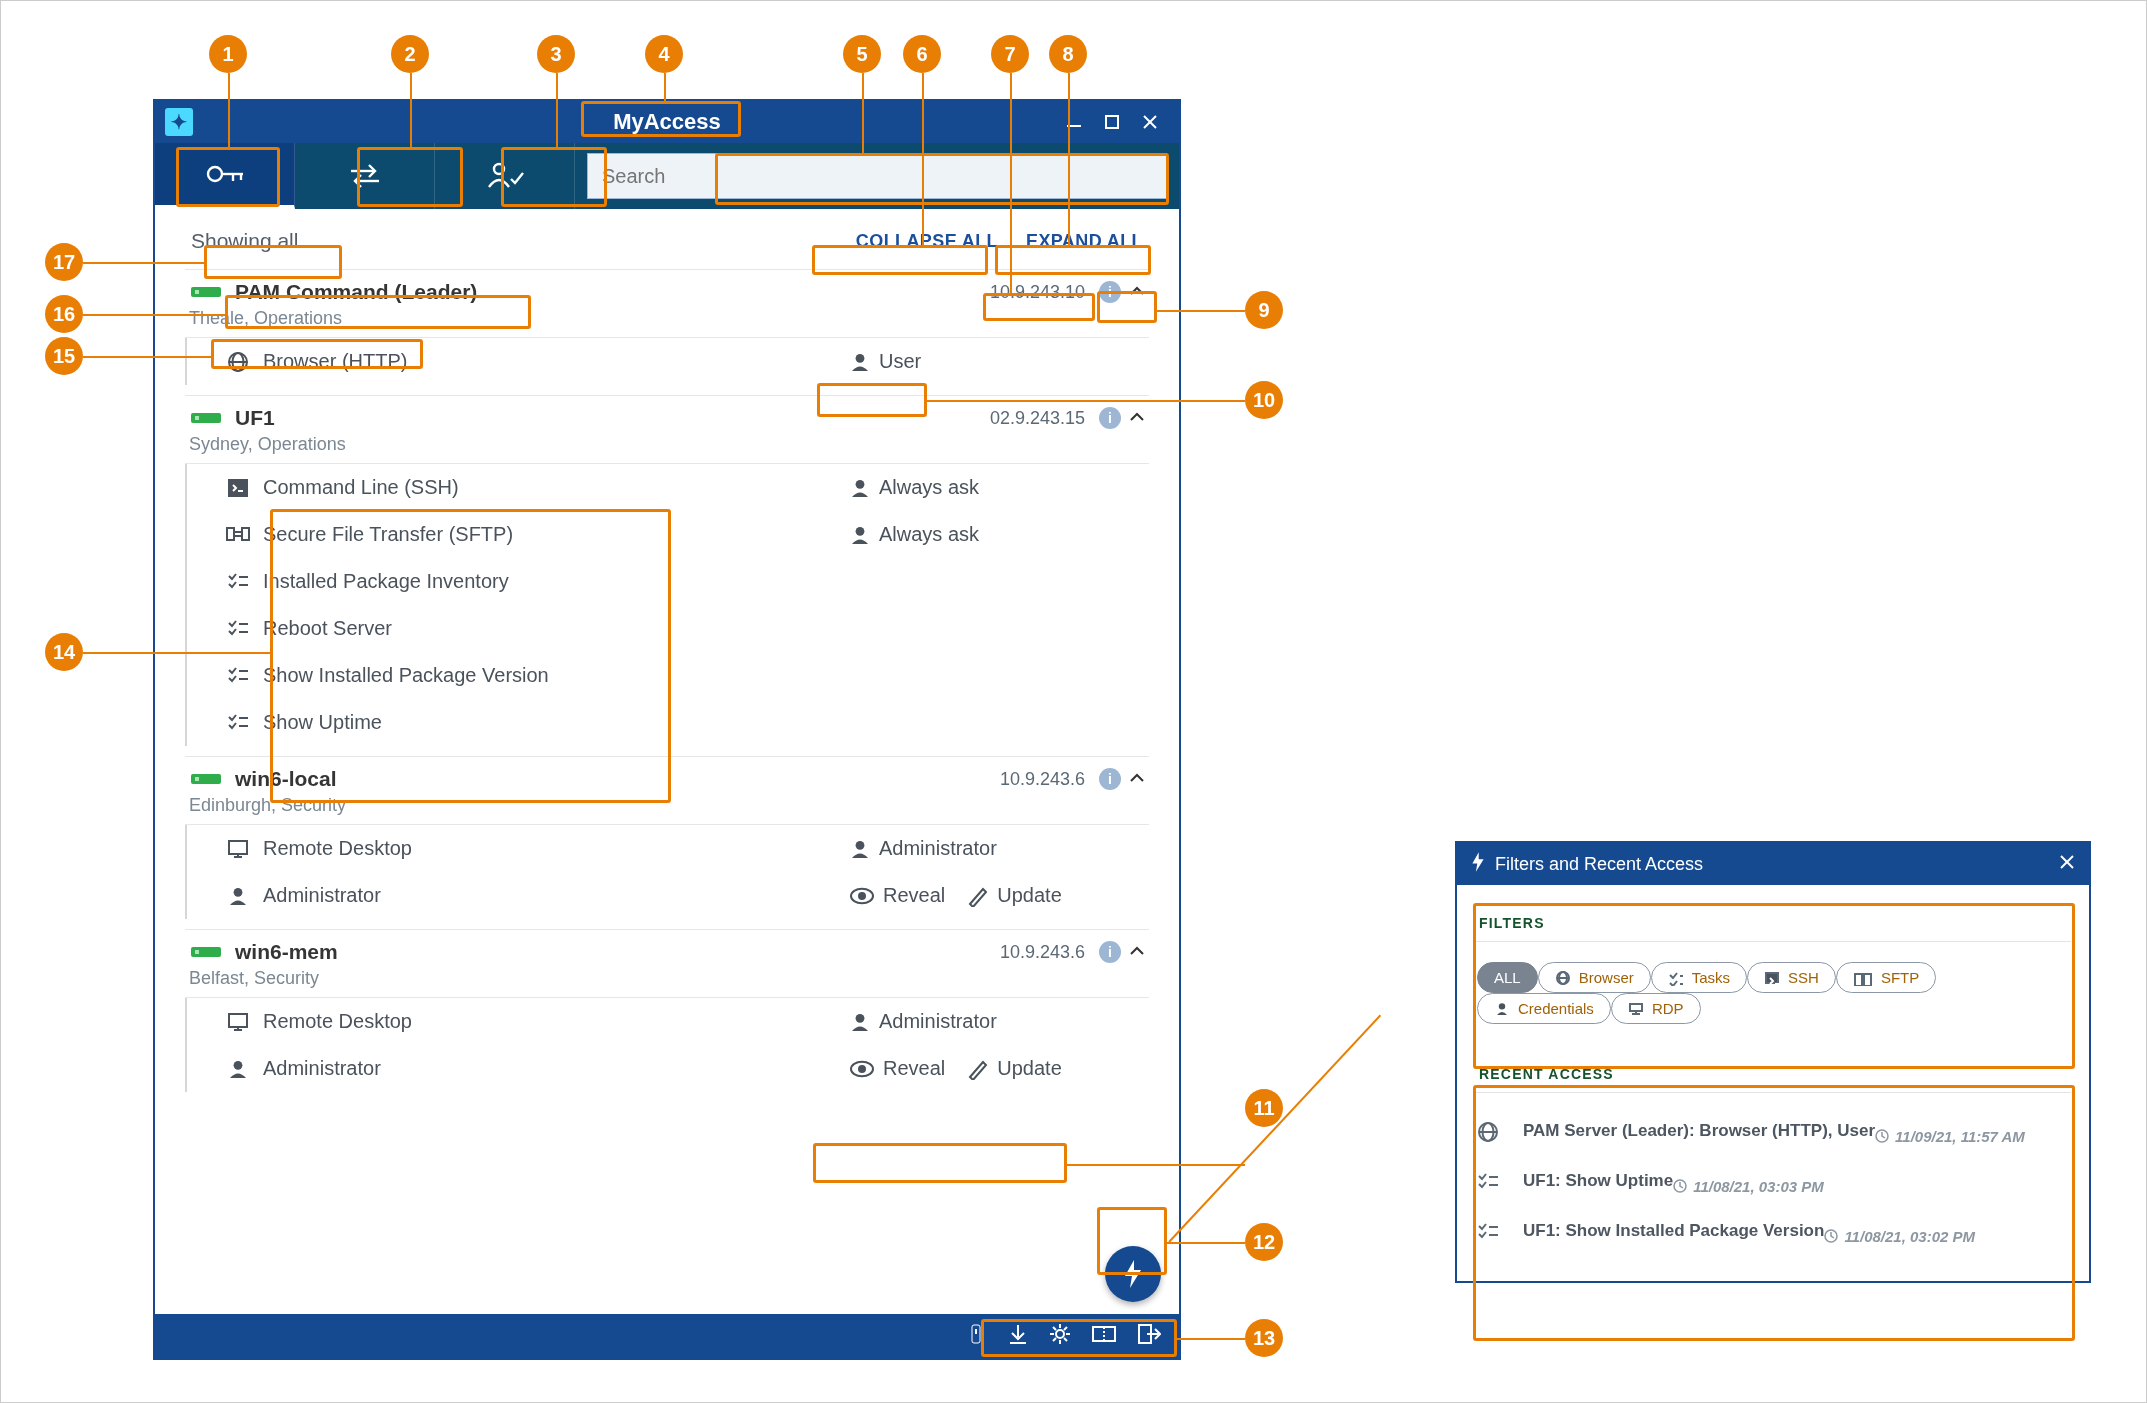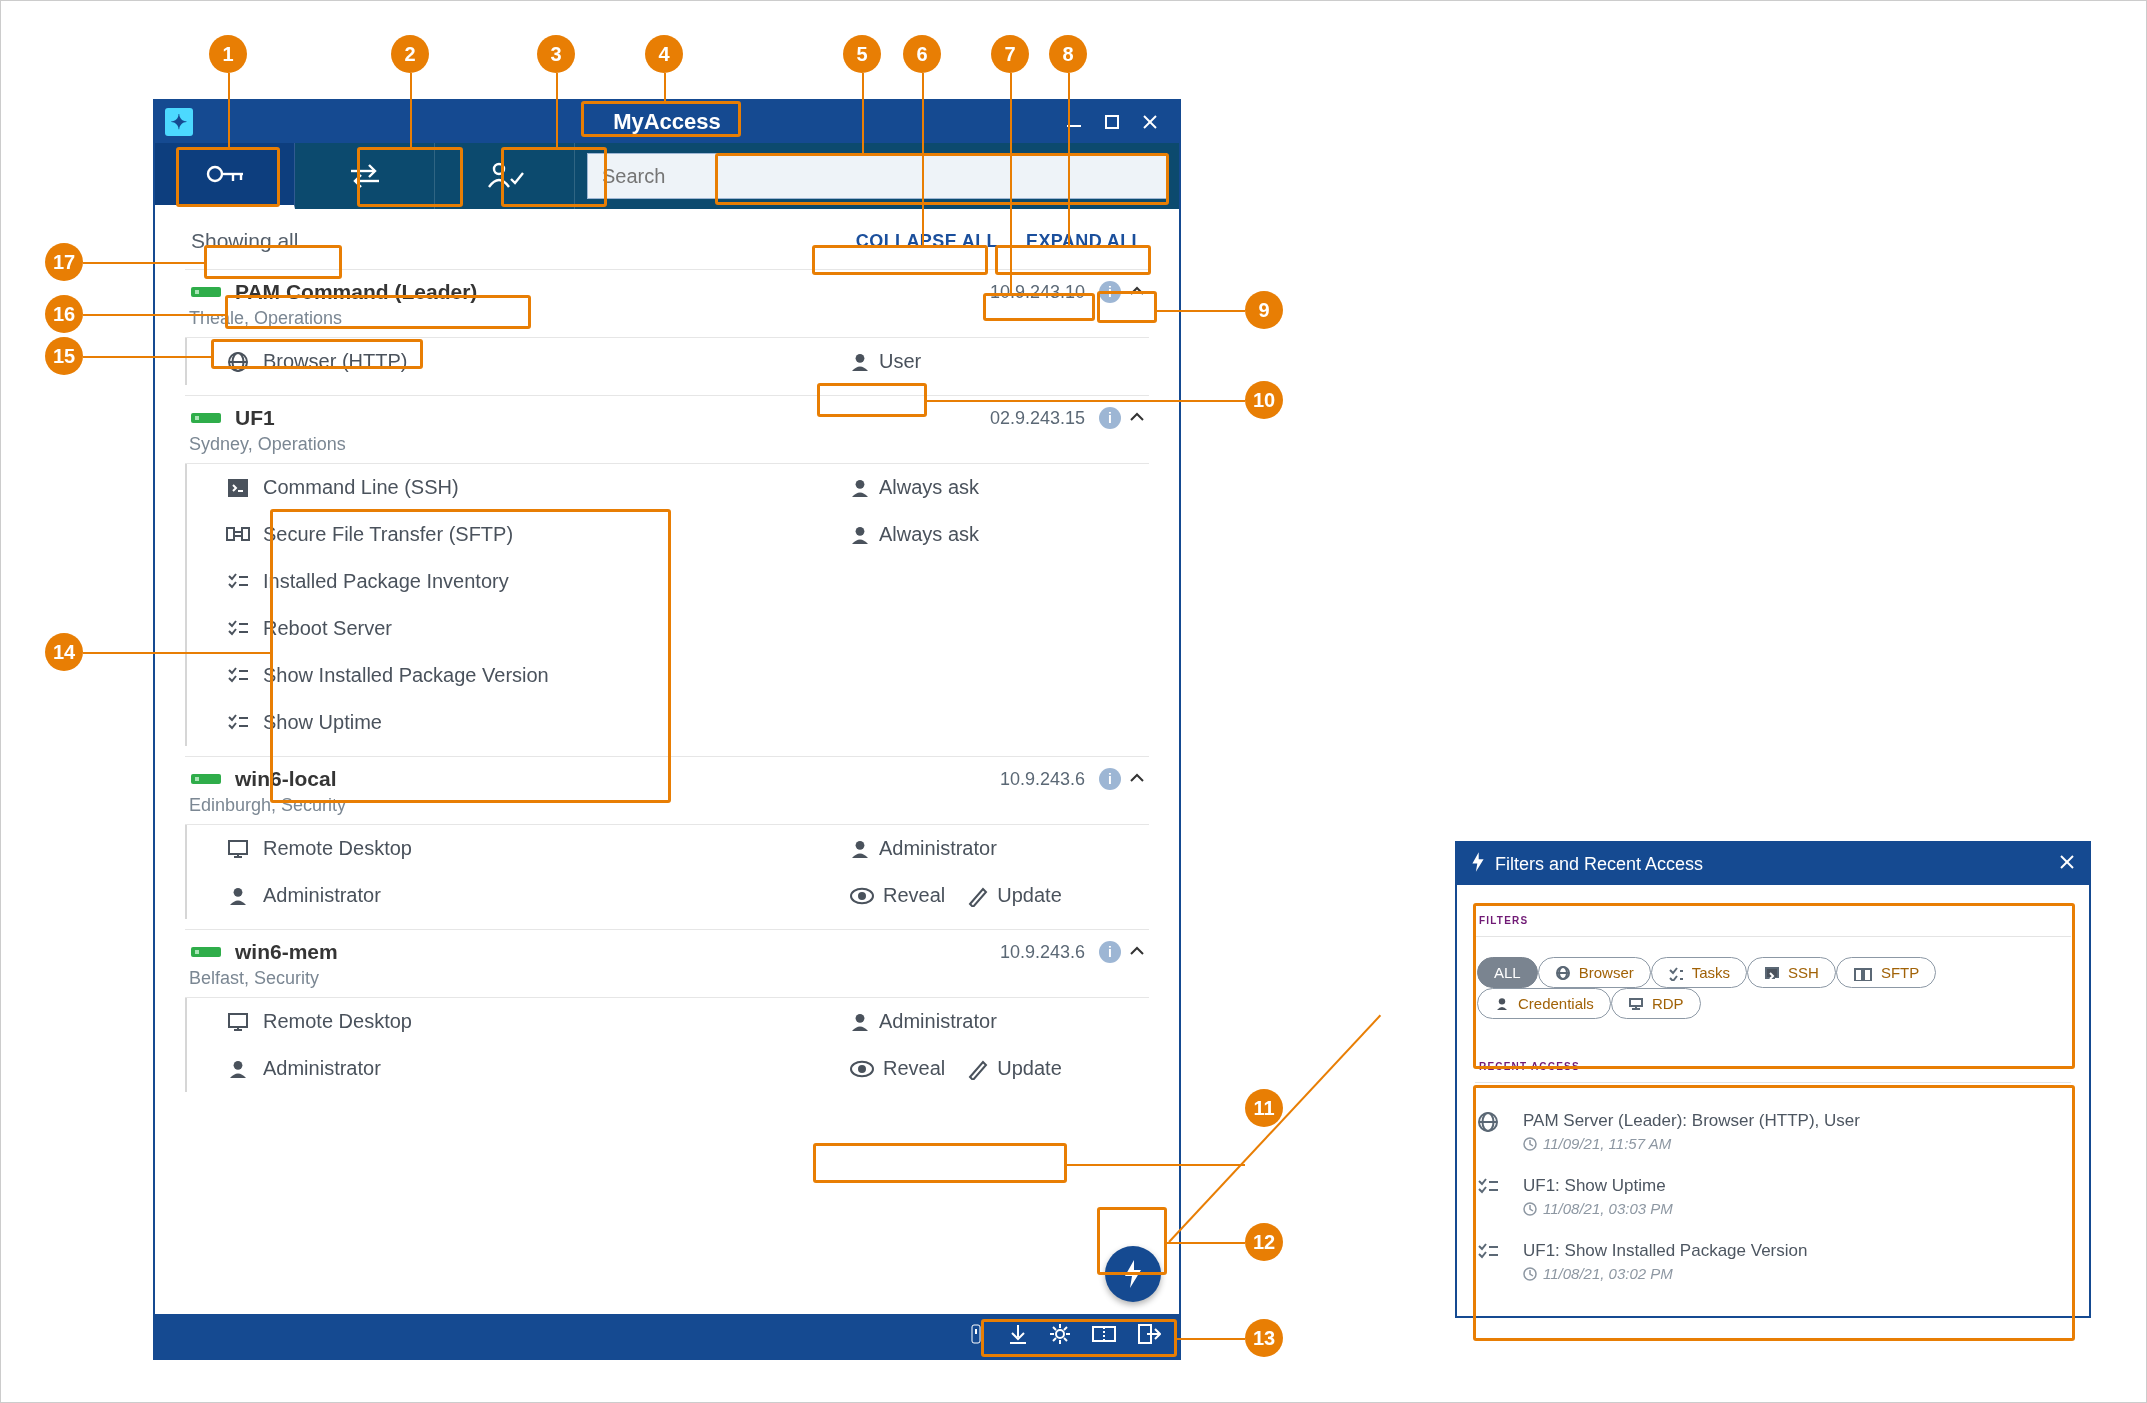--- a/index.html
+++ b/index.html
@@ -106,33 +106,33 @@
   .panel {
     position:absolute; left:1454px; top:840px; width:636px; border:2px solid #154a91; background:#fff;
   }
   .panel-head {
     height:42px; background:#154a91; display:flex; align-items:center; padding:0 14px; color:#fff; font-size:18px;
   }
   .panel-head .bolt { margin-right:10px; }
   .panel-head .close { margin-left:auto; cursor:pointer; }
   .panel-body { padding:16px 18px 22px 18px; }
   .p-section-title {
-    color:#701a75; font-size:10px; letter-spacing:1.2px; font-weight:700;
+    color:#14532d; font-size:14px; letter-spacing:1.2px; font-weight:700;
     margin:14px 4px 8px 4px;
   }
   .p-sep { border-bottom:1px solid #e4e4e4; margin:10px 0 16px 0; }
   .chips { display:flex; flex-wrap:wrap; padding:4px 2px 6px 2px; }
   .chip {
     display:flex; align-items:center; gap:8px; padding:6px 16px; border-radius:18px;
     border:1.5px solid #8c98a5; color:#a16207; font-size:15px; cursor:pointer;
   }
   .chip.active { background:#7a8490; border-color:#7a8490; color:#fff; }
   .recent-item { display:flex; gap:18px; padding:12px 2px; }
   .recent-item .ricon { width:28px; color:#5b6875; }
-  .recent-item .rtxt { display:flex; flex-direction:column; }
+  .recent-item .rtxt { display:flex; flex-direction:row;font-weight:bold; }
   .recent-item .rtitle { color:#4d5661; font-size:17px; }
   .recent-item .rtime { color:#8d97a2; font-size:15px; font-style:italic; display:flex; align-items:center; gap:6px; margin-top:4px; }
 
   
   .sicon { display:inline-flex; }
 </style>
 </head>
 <body>
 
 <div id="stage">

